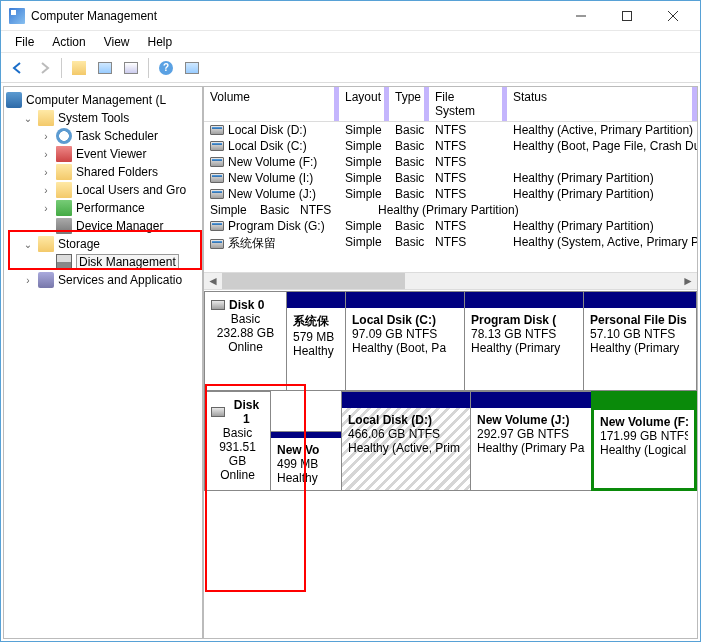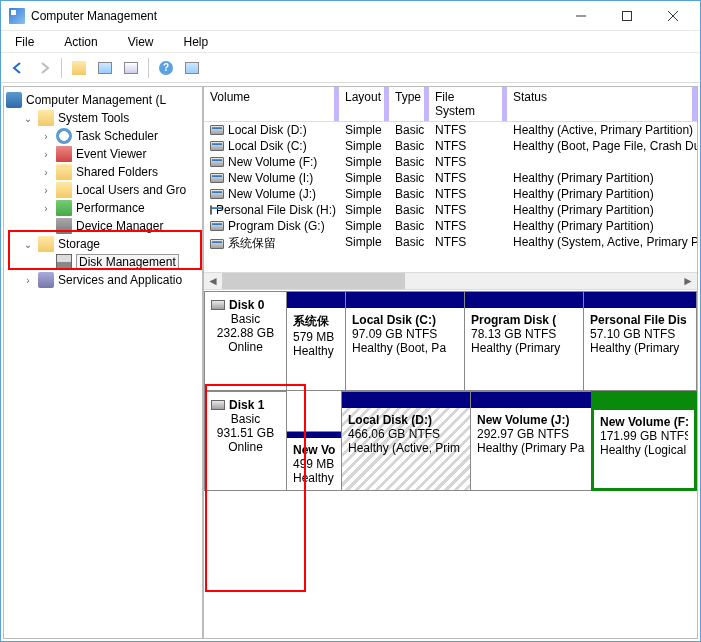--- a/index.html
+++ b/index.html
@@ -4,21 +4,21 @@
 <style>
 * { box-sizing: border-box; margin: 0; padding: 0; }
 body { font-family: "Segoe UI", Tahoma, sans-serif; font-size: 12px; background: #fff; color: #000; width: 701px; height: 642px; overflow: hidden; border: 1px solid #57a1d6; }
 .titlebar { height: 30px; display: flex; align-items: center; padding: 0 4px 0 8px; background: #fff; border-bottom: 1px solid #e8e8e8; }
 .titlebar .app-icon { width: 16px; height: 16px; margin-right: 6px; background: linear-gradient(135deg,#3a7bd5,#88c0f0); border-radius:1px; position:relative; }
 .titlebar .app-icon::after{content:"";position:absolute;left:2px;top:2px;width:5px;height:5px;background:#fff;}
 .titlebar .title { flex: 1; color: #000; font-size: 12px; }
 .win-ctrls { display: flex; }
 .win-ctrls div { width: 46px; height: 28px; display:flex; align-items:center; justify-content:center; color:#555; }
 .win-ctrls svg{width:10px;height:10px;}
-.menubar { height: 22px; display:flex; align-items:center; padding: 0 6px; gap: 14px; border-bottom:1px solid #e8e8e8;}
+.menubar { height: 22px; display:flex; align-items:center; padding: 0 6px; gap: 2px; border-bottom:1px solid #e8e8e8;}
 .menubar span { padding: 2px 8px; }
 .toolbar { height: 30px; display:flex; align-items:center; padding: 0 6px; gap:4px; border-bottom:1px solid #dcdcdc;}
 .toolbar .btn { width:22px; height:22px; display:flex; align-items:center; justify-content:center; border:1px solid transparent;}
 .toolbar .sep { width:1px; height:20px; background:#ccc; margin:0 2px;}
 .main { display:flex; height: calc(642px - 30px - 22px - 30px - 2px); border-top:1px solid #fff;}
 .tree-pane { width: 200px; border:1px solid #bbb; margin: 2px 0 2px 2px; overflow:hidden; background:#fff; padding-top:4px;}
 .tree-row { display:flex; align-items:center; height:18px; padding-left:2px; white-space:nowrap; gap:4px;}
 .tree-row .expander{width:12px;display:inline-flex;justify-content:center;color:#666;font-size:10px;}
 .tree-row .t-icon{width:16px;height:16px;display:inline-block;}
 .tree-row.selected{background:transparent;}
@@ -242,24 +242,20 @@
             <div class="vcell c-vol">
               <span class="vol-icon"></span>
               <span>New Volume (J:)</span>
             </div>
             <div class="vcell c-lay">Simple</div>
             <div class="vcell c-type">Basic</div>
             <div class="vcell c-fs">NTFS</div>
             <div class="vcell c-stat">Healthy (Primary Partition)</div>
           </div>
           <div class="vol-row">
-            <div class="vcell c-vol">
-              <span class="vol-icon"></span>
-              <span>Personal File Disk (H:)</span>
-            </div>
             <div class="vcell c-lay">Simple</div>
             <div class="vcell c-type">Basic</div>
             <div class="vcell c-fs">NTFS</div>
             <div class="vcell c-stat">Healthy (Primary Partition)</div>
           </div>
           <div class="vol-row">
             <div class="vcell c-vol">
               <span class="vol-icon"></span>
               <span>Program Disk  (G:)</span>
             </div>
@@ -338,21 +334,21 @@
             <div class="disk-info">
               <div class="di-name">
                 <span class="di-icon"></span>
                 <span>Disk 1</span>
               </div>
               <div>Basic</div>
               <div>931.51 GB</div>
               <div>Online</div>
             </div>
             <div class="disk-parts">
-              <div class="part " style="width: 56px; margin-top: 40px;">
+              <div class="part " style="width: 72px; margin-top: 40px;">
                 <div class="bar"></div>
                 <div class="body">
                   <div class="p-title">New Vo</div>
                   <div class="p-line">499 MB</div>
                   <div class="p-line">Healthy</div>
                 </div>
               </div>
               <div class="part hatched" style="width: 130px;">
                 <div class="bar"></div>
                 <div class="body">

